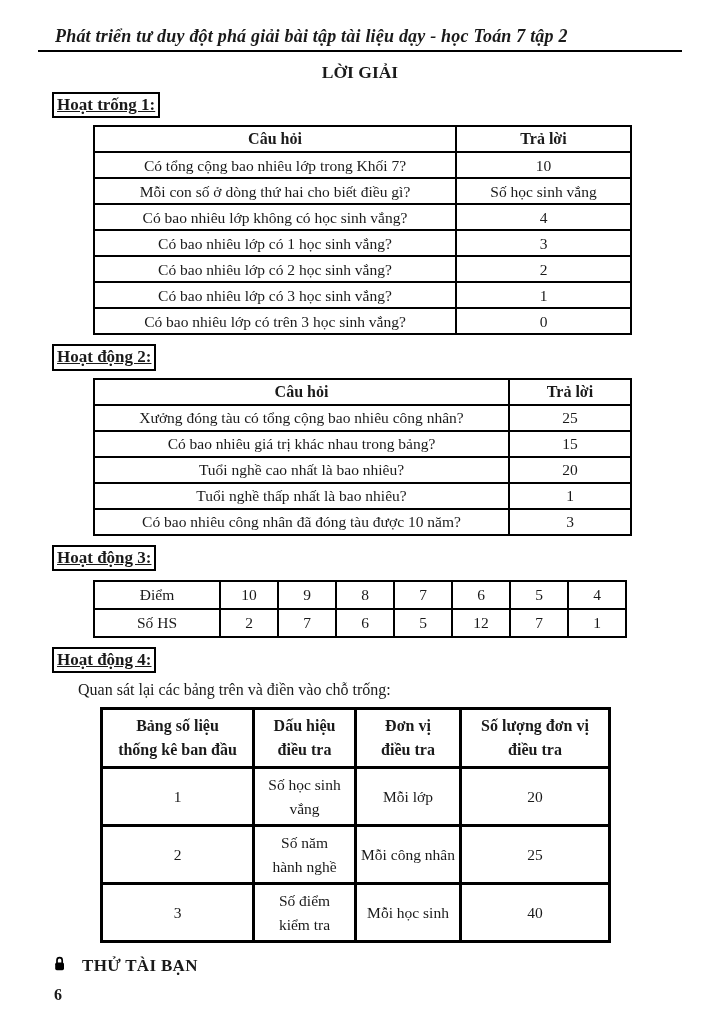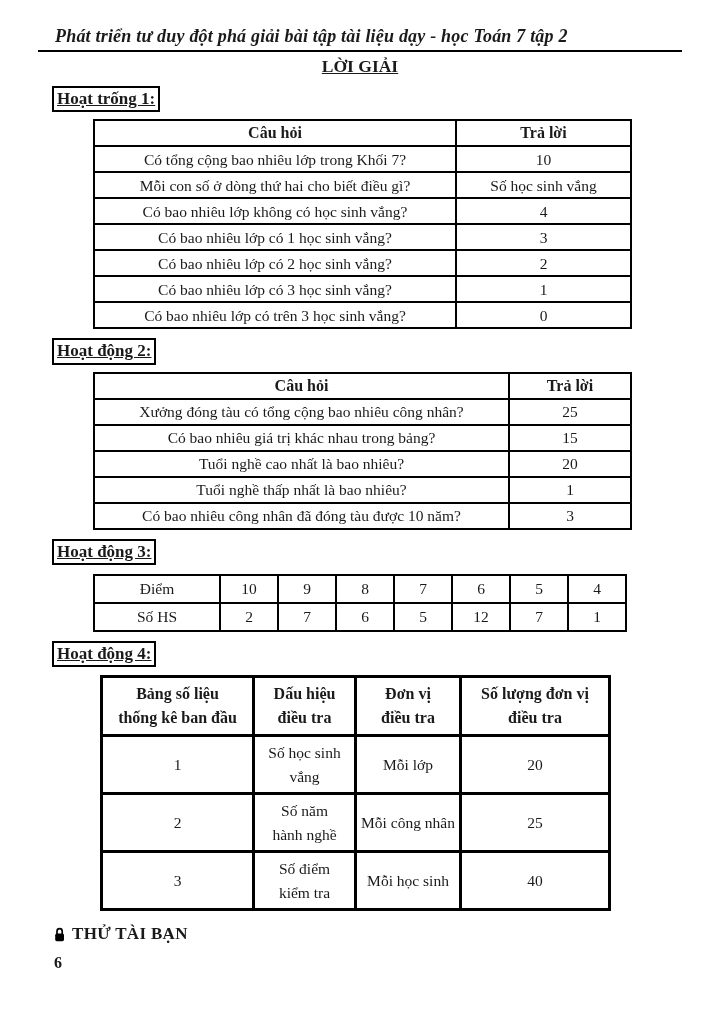--- a/index.html
+++ b/index.html
@@ -17,22 +17,21 @@
     padding: 0 0 3px 17px;
     font-size: 18px;
     font-weight: bold;
     font-style: italic;
     letter-spacing: .2px;
   }
   .doc-title {
     text-align: center;
     font-weight: bold;
     font-size: 17.5px;
-    margin-top: 4px;
-    text-decoration: underline;
+    margin-top: 10px;
   }
 
   .activity-label {
     display: inline-block;
     border: 2px solid #000;
     font-weight: bold;
     font-size: 17px;
     text-decoration: underline;
     padding: 0px 3px 1px 3px;
     margin: 9px 0 0 14px;
@@ -69,21 +68,21 @@
   .tbl-fill td, .tbl-fill th {
     border: 3px solid #000;
     white-space: pre-line;
     line-height: 1.5;
     padding: 4px 2px;
   }
   .tbl-fill th { height: 58px; font-size: 16px; }
   .tbl-fill td { height: 58px; }
 
   .challenge-row {
-    display: flex; align-items: center; gap: 7px;
+    display: flex; align-items: flex-start; gap: 17px;
     margin: 13px 0 0 16px;
   }
   .challenge-title { font-weight: bold; font-size: 17px; letter-spacing: .3px; }
   .challenge-note { margin: 6px 0 0 40px; font-size: 16px; }
   .page-number { margin: 10px 0 0 16px; font-weight: bold; font-size: 16px; }
   .lock-icon-wrap { display: inline-flex; }
 </style>
 </head>
 <body>
 
@@ -210,20 +209,21 @@
             <td>12</td>
             <td>7</td>
             <td>1</td>
           </tr>
         </tbody>
     </table>
   </div>
 
   <div>
     <div class="activity-label">Hoạt động 4:</div>
+    <div class="instruction">Quan sát lại các bảng trên và điền vào chỗ trống:</div>
     <table class="tbl-fill">
       <colgroup>
           <col style="width:152px">
           <col style="width:102px">
           <col style="width:105px">
           <col style="width:149px">
         </colgroup>
       <thead>
           <tr>
             <th>Bảng số liệu

